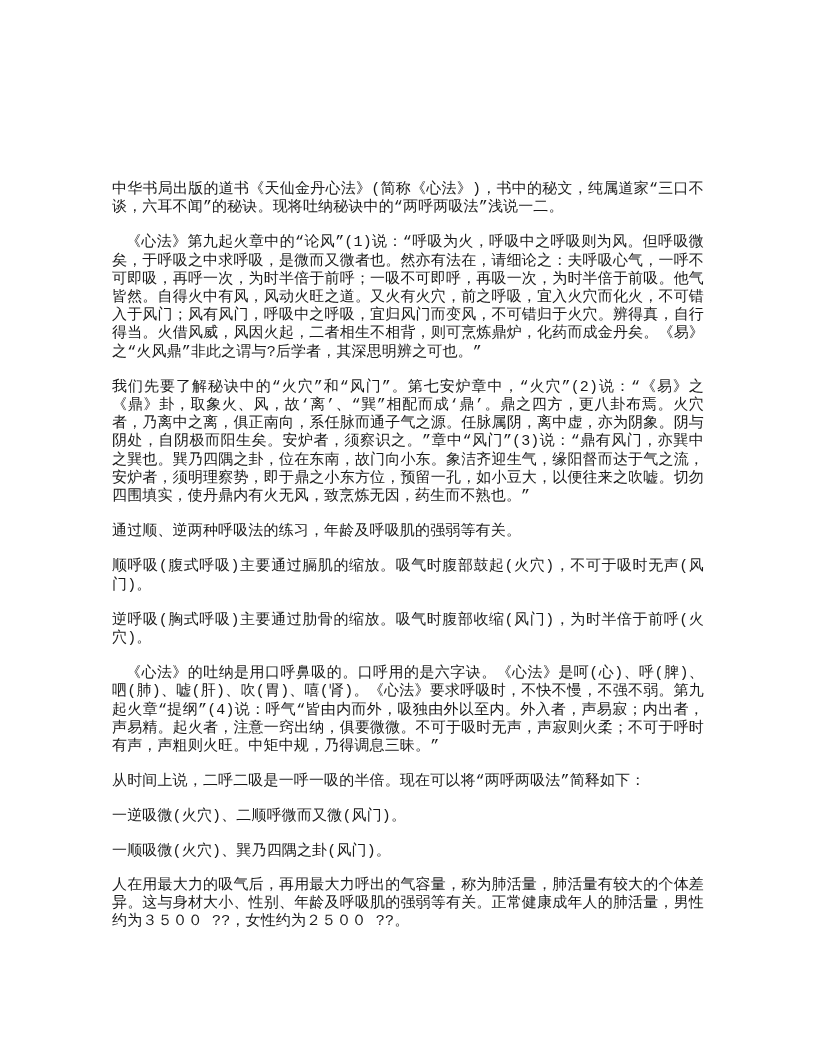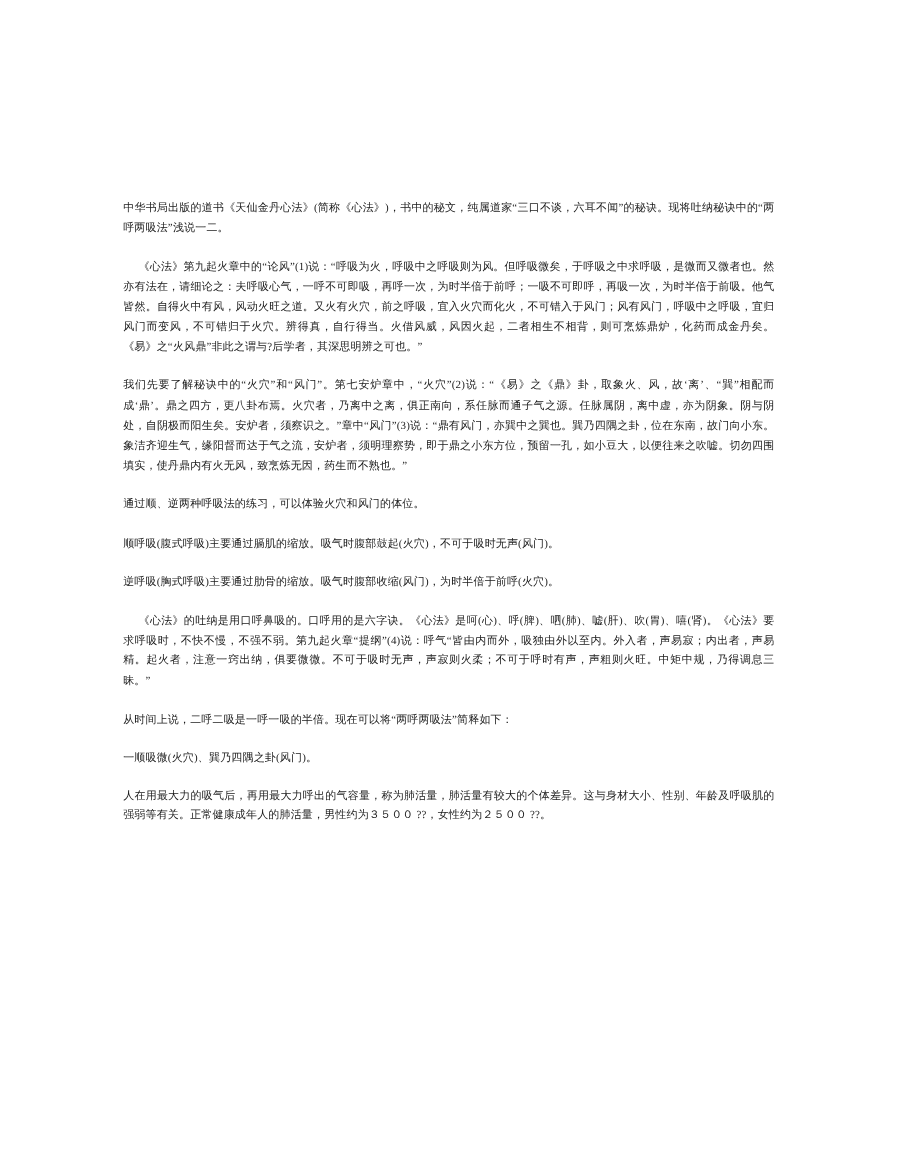--- a/index.html
+++ b/index.html
@@ -21,27 +21,27 @@
     box-sizing: border-box;
   }
   .content {
     position: absolute;
     left: 112px;
     top: 181px;
     width: 592px;
   }
   .para {
     margin: 0 0 17px 0;
-    font-size: 10px;
+    font-size: 15px;
     line-height: 18.2px;
     color: #1a1a1a;
     text-align: justify;
     text-justify: inter-ideograph;
     letter-spacing: 0.15px;
-    font-family: Liberation Serif, serif;
+    font-family: Liberation Mono, monospace;
     white-space: normal;
     word-break: break-all;
   }
   .para.indent {
     text-indent: 14px;
   }
   .para.tight {
     margin-bottom: 16px;
   }
   .para:last-child {
@@ -53,30 +53,31 @@
 
 <div class="page">
   <div class="content">
 
     <p class="para">中华书局出版的道书《天仙金丹心法》(简称《心法》)，书中的秘文，纯属道家“三口不谈，六耳不闻”的秘诀。现将吐纳秘诀中的“两呼两吸法”浅说一二。</p>
 
     <p class="para indent">《心法》第九起火章中的“论风”(1)说：“呼吸为火，呼吸中之呼吸则为风。但呼吸微矣，于呼吸之中求呼吸，是微而又微者也。然亦有法在，请细论之：夫呼吸心气，一呼不可即吸，再呼一次，为时半倍于前呼；一吸不可即呼，再吸一次，为时半倍于前吸。他气皆然。自得火中有风，风动火旺之道。又火有火穴，前之呼吸，宜入火穴而化火，不可错入于风门；风有风门，呼吸中之呼吸，宜归风门而变风，不可错归于火穴。辨得真，自行得当。火借风威，风因火起，二者相生不相背，则可烹炼鼎炉，化药而成金丹矣。《易》之“火风鼎”非此之谓与?后学者，其深思明辨之可也。”</p>
 
     <p class="para">我们先要了解秘诀中的“火穴”和“风门”。第七安炉章中，“火穴”(2)说：“《易》之《鼎》卦，取象火、风，故‘离’、“巽”相配而成‘鼎’。鼎之四方，更八卦布焉。火穴者，乃离中之离，俱正南向，系任脉而通子气之源。任脉属阴，离中虚，亦为阴象。阴与阴处，自阴极而阳生矣。安炉者，须察识之。”章中“风门”(3)说：“鼎有风门，亦巽中之巽也。巽乃四隅之卦，位在东南，故门向小东。象洁齐迎生气，缘阳督而达于气之流，安炉者，须明理察势，即于鼎之小东方位，预留一孔，如小豆大，以便往来之吹嘘。切勿四围填实，使丹鼎内有火无风，致烹炼无因，药生而不熟也。”</p>
 
-    <p class="para">通过顺、逆两种呼吸法的练习，可以体验火穴和风门的体位。</p>
+    <p class="para">通过顺、逆两种呼吸法的练习，年龄及呼吸肌的强弱等有关。</p>
 
     <p class="para">顺呼吸(腹式呼吸)主要通过膈肌的缩放。吸气时腹部鼓起(火穴)，不可于吸时无声(风门)。</p>
 
     <p class="para">逆呼吸(胸式呼吸)主要通过肋骨的缩放。吸气时腹部收缩(风门)，为时半倍于前呼(火穴)。</p>
 
     <p class="para indent">《心法》的吐纳是用口呼鼻吸的。口呼用的是六字诀。《心法》是呵(心)、呼(脾)、呬(肺)、嘘(肝)、吹(胃)、嘻(肾)。《心法》要求呼吸时，不快不慢，不强不弱。第九起火章“提纲”(4)说：呼气“皆由内而外，吸独由外以至内。外入者，声易寂；内出者，声易精。起火者，注意一窍出纳，俱要微微。不可于吸时无声，声寂则火柔；不可于呼时有声，声粗则火旺。中矩中规，乃得调息三昧。”</p>
 
     <p class="para">从时间上说，二呼二吸是一呼一吸的半倍。现在可以将“两呼两吸法”简释如下：</p>
 
+    <p class="para tight">一逆吸微(火穴)、二顺呼微而又微(风门)。</p>
 
     <p class="para tight">一顺吸微(火穴)、巽乃四隅之卦(风门)。</p>
 
     <p class="para">人在用最大力的吸气后，再用最大力呼出的气容量，称为肺活量，肺活量有较大的个体差异。这与身材大小、性别、年龄及呼吸肌的强弱等有关。正常健康成年人的肺活量，男性约为３５００ ??，女性约为２５００ ??。</p>
 
 
   </div>
 </div>
 
 </body></html>

